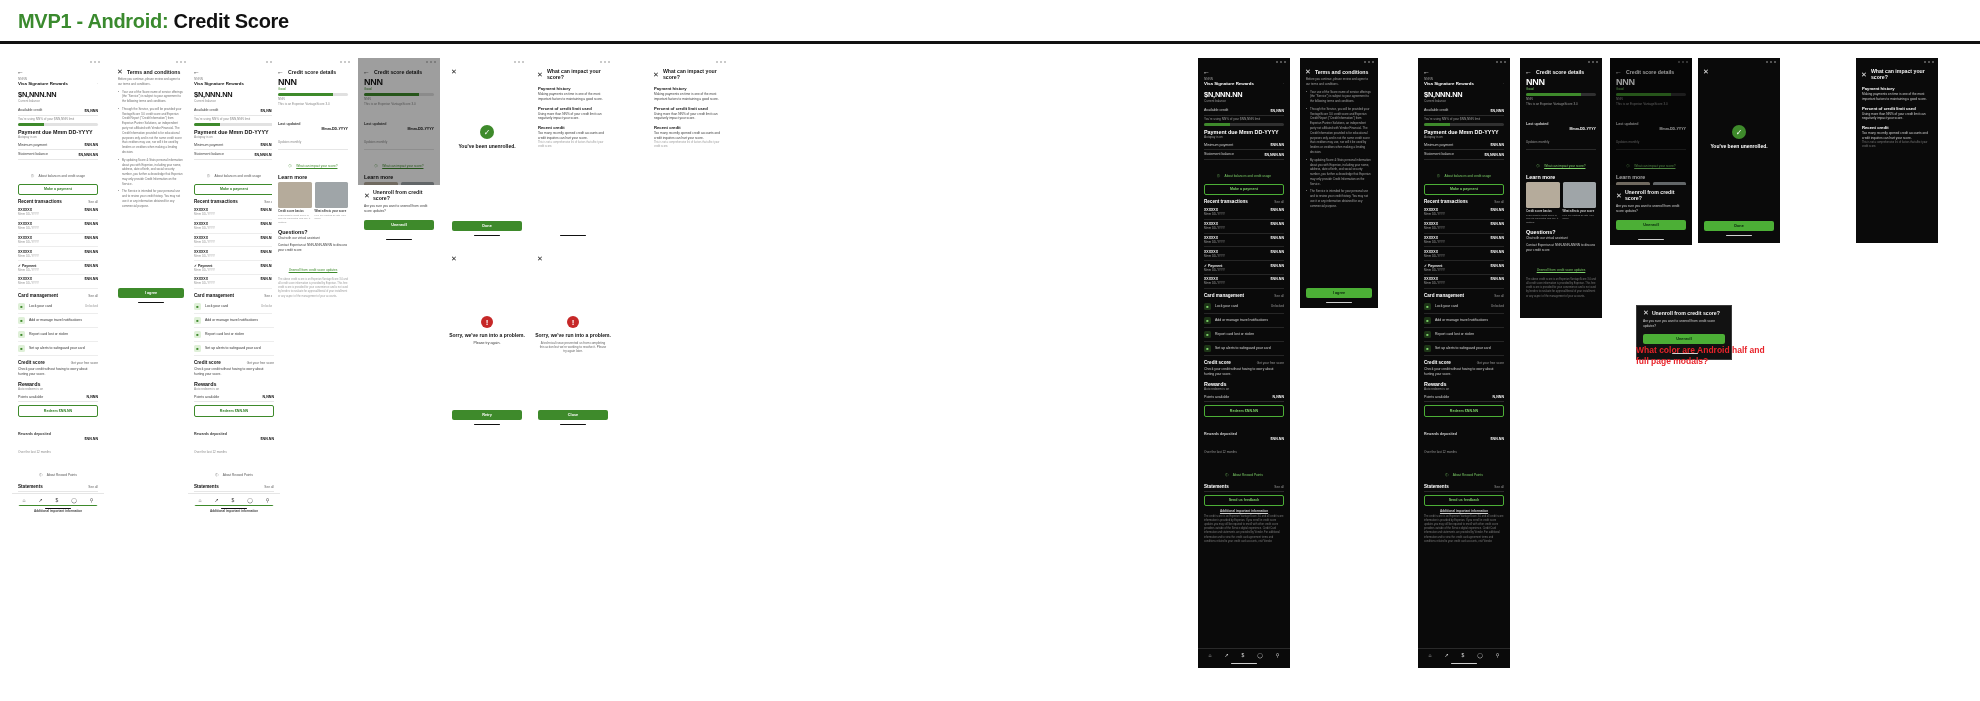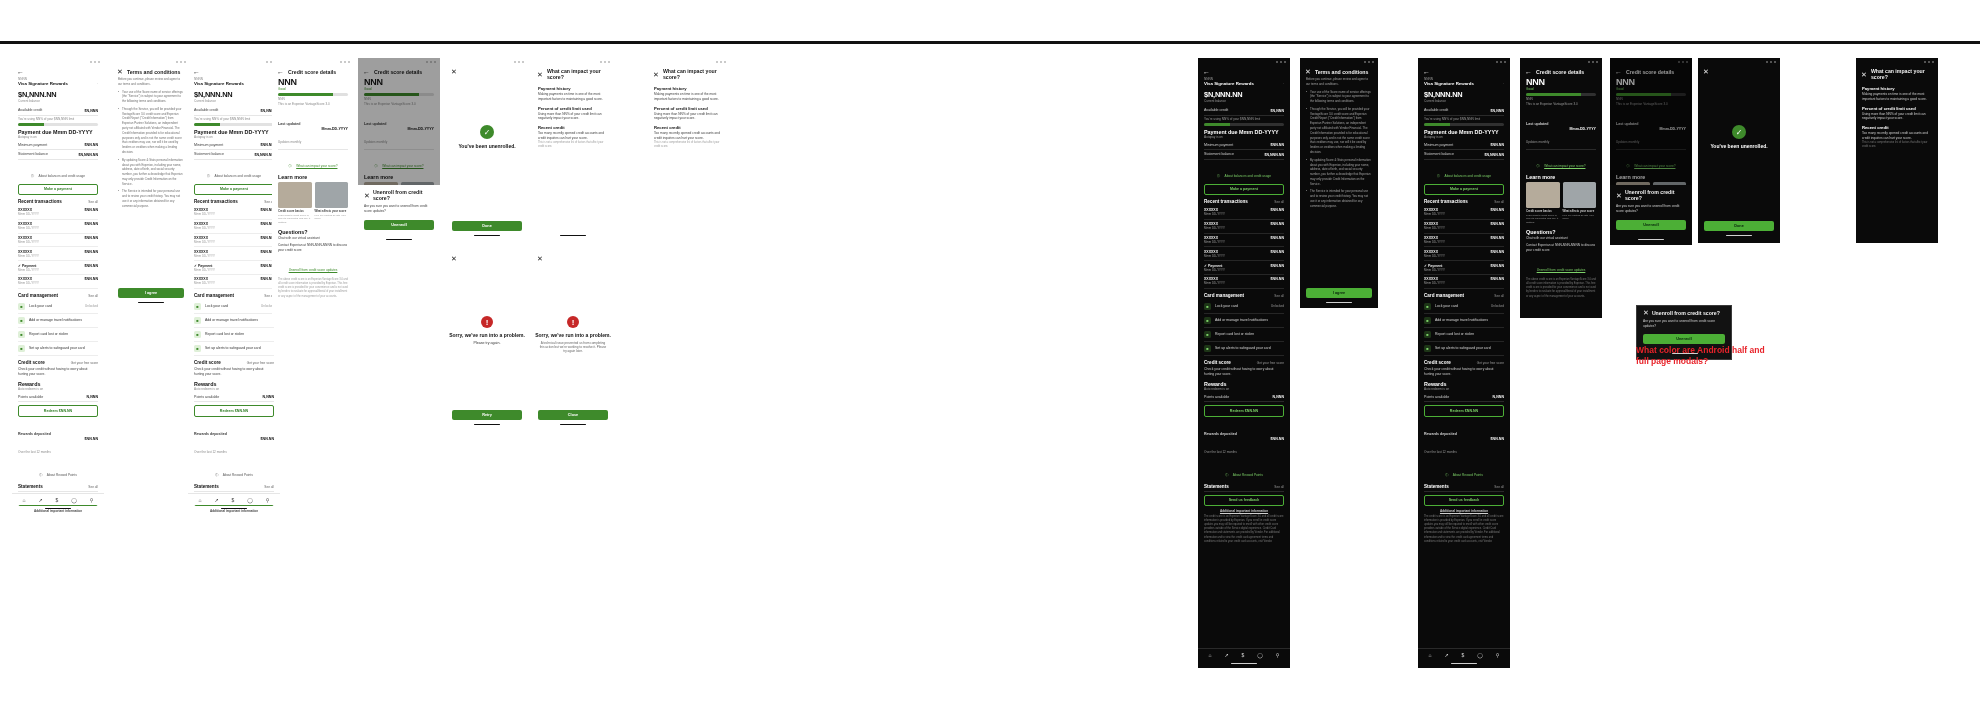--- a/index.html
+++ b/index.html
@@ -161,20 +161,26 @@
 
   .annot {
     position:absolute; color:#e8232a; font-size:8.5px; font-weight:bold; line-height:1.3;
   }
 </style>
 </head>
 <body>
 
 <div class="page">
 
+  <div class="header">
+    <div class="header-title">
+      <span class="title-green">MVP1 - Android:</span>
+      <span class="title-dark">Credit Score</span>
+    </div>
+  </div>
   <div class="header-rule"></div>
 
   <div class="phone" id="p1" style="left:12px; top:58px; width:92px; height:455px;">
     <div class="statusbar">
       <span class="sb-dot"></span>
       <span class="sb-dot"></span>
       <span class="sb-dot"></span>
     </div>
     <div class="navrow">
       <span class="nav-ico">←</span>

